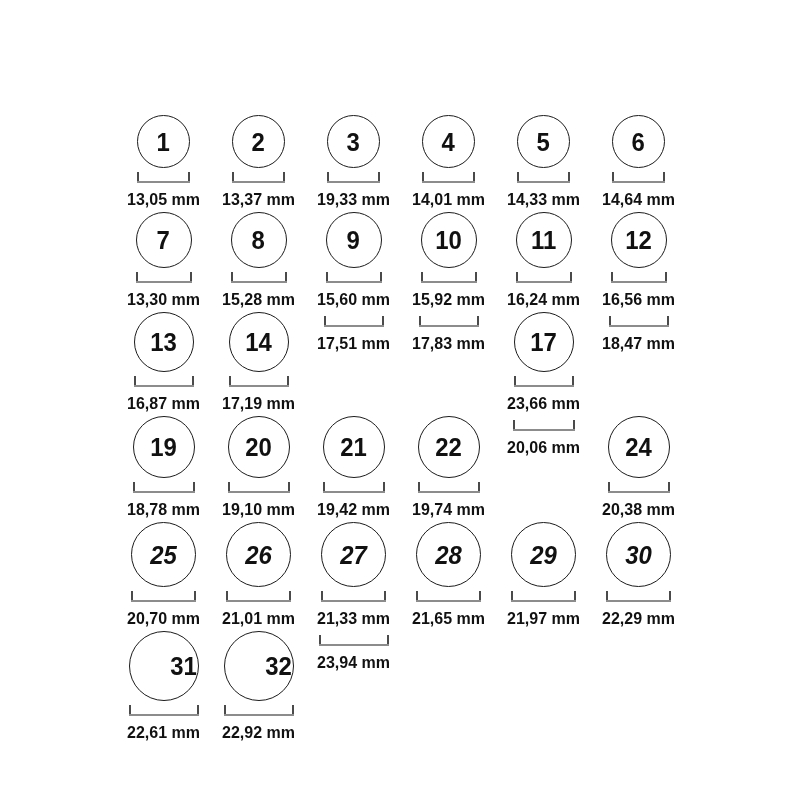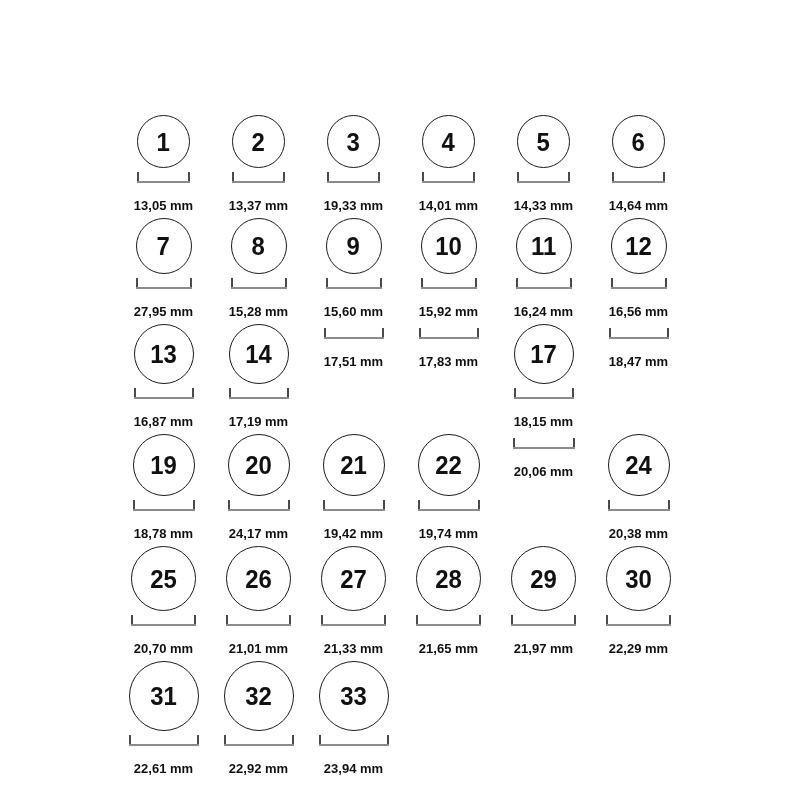--- a/index.html
+++ b/index.html
@@ -42,33 +42,33 @@
     position: absolute;
     top: 0;
     width: 2px;
     height: 9px;
     background: #4a4a4a;
   }
   .tick-l { left: 0; }
   .tick-r { right: 0; }
   .label {
     font-weight: bold;
-    font-size: 13px;
+    font-size: 16px;
     line-height: 15px;
-    margin-top: 15px;
+    margin-top: 9px;
     color: #111111;
     white-space: nowrap;
   }
   
   .row-0 .circle { width: 53px; height: 53px; } .row-0 .measure { width: 53px; }
   .row-1 .circle { width: 56px; height: 56px; } .row-1 .measure { width: 56px; }
   .row-2 .circle { width: 60px; height: 60px; } .row-2 .measure { width: 60px; }
   .row-3 .circle { width: 62px; height: 62px; } .row-3 .measure { width: 62px; }
-  .row-4 .circle { width: 65px; height: 65px; } .row-4 .measure { width: 65px; }
-  .row-5 .circle { width: 70px; height: 70px; } .row-5 .measure { width: 70px; }
+  .row-4 .circle { width: 65px; height: 65px; font-style: italic; } .row-4 .measure { width: 65px; }
+  .row-5 .circle { width: 70px; height: 70px; justify-content: flex-end; } .row-5 .measure { width: 70px; }
 </style>
 </head>
 <body>
 
 <div class="page">
   <div id="rows">
       <div class="row row-0">
         <div class="cell">
     <div class="circle">
       <span class="num">1</span>
@@ -132,21 +132,21 @@
       </div>
       <div class="row row-1">
         <div class="cell">
     <div class="circle">
       <span class="num">7</span>
     </div>
     <div class="measure">
       <span class="tick tick-l"></span>
       <span class="tick tick-r"></span>
     </div>
-    <div class="label">27,95 mm</div>
+    <div class="label">13,30 mm</div>
   </div>
         <div class="cell">
     <div class="circle">
       <span class="num">8</span>
     </div>
     <div class="measure">
       <span class="tick tick-l"></span>
       <span class="tick tick-r"></span>
     </div>
     <div class="label">15,28 mm</div>
@@ -228,21 +228,21 @@
     <div class="label">17,83 mm</div>
   </div>
         <div class="cell">
     <div class="circle">
       <span class="num">17</span>
     </div>
     <div class="measure">
       <span class="tick tick-l"></span>
       <span class="tick tick-r"></span>
     </div>
-    <div class="label">18,15 mm</div>
+    <div class="label">23,66 mm</div>
   </div>
         <div class="cell">
     <div class="measure">
       <span class="tick tick-l"></span>
       <span class="tick tick-r"></span>
     </div>
     <div class="label">18,47 mm</div>
   </div>
       </div>
       <div class="row row-3">
@@ -257,21 +257,21 @@
     <div class="label">18,78 mm</div>
   </div>
         <div class="cell">
     <div class="circle">
       <span class="num">20</span>
     </div>
     <div class="measure">
       <span class="tick tick-l"></span>
       <span class="tick tick-r"></span>
     </div>
-    <div class="label">24,17 mm</div>
+    <div class="label">19,10 mm</div>
   </div>
         <div class="cell">
     <div class="circle">
       <span class="num">21</span>
     </div>
     <div class="measure">
       <span class="tick tick-l"></span>
       <span class="tick tick-r"></span>
     </div>
     <div class="label">19,42 mm</div>
@@ -381,23 +381,20 @@
     <div class="circle">
       <span class="num">32</span>
     </div>
     <div class="measure">
       <span class="tick tick-l"></span>
       <span class="tick tick-r"></span>
     </div>
     <div class="label">22,92 mm</div>
   </div>
         <div class="cell">
-    <div class="circle">
-      <span class="num">33</span>
-    </div>
     <div class="measure">
       <span class="tick tick-l"></span>
       <span class="tick tick-r"></span>
     </div>
     <div class="label">23,94 mm</div>
   </div>
       </div>
     </div>
 </div>
 

